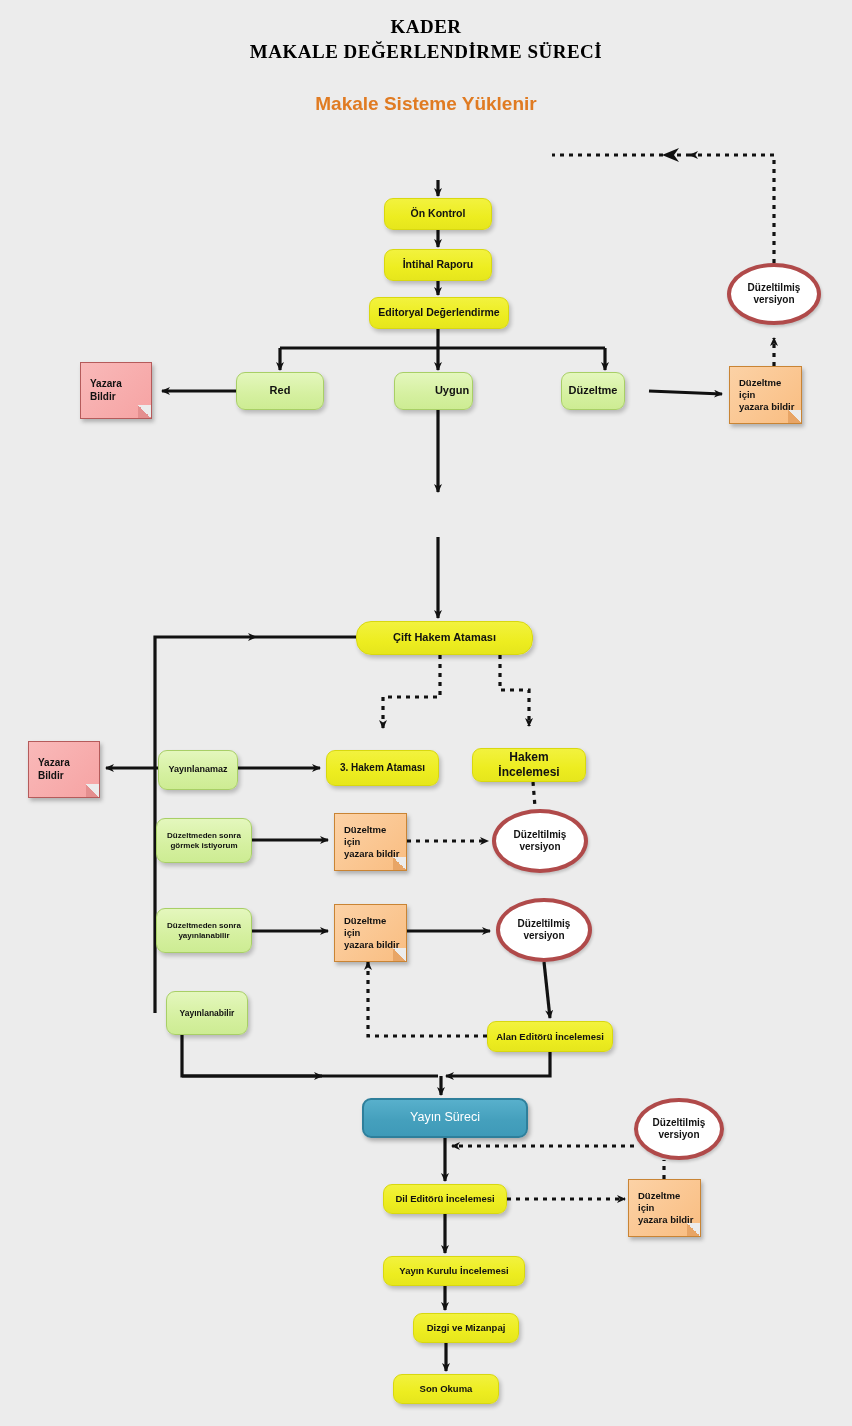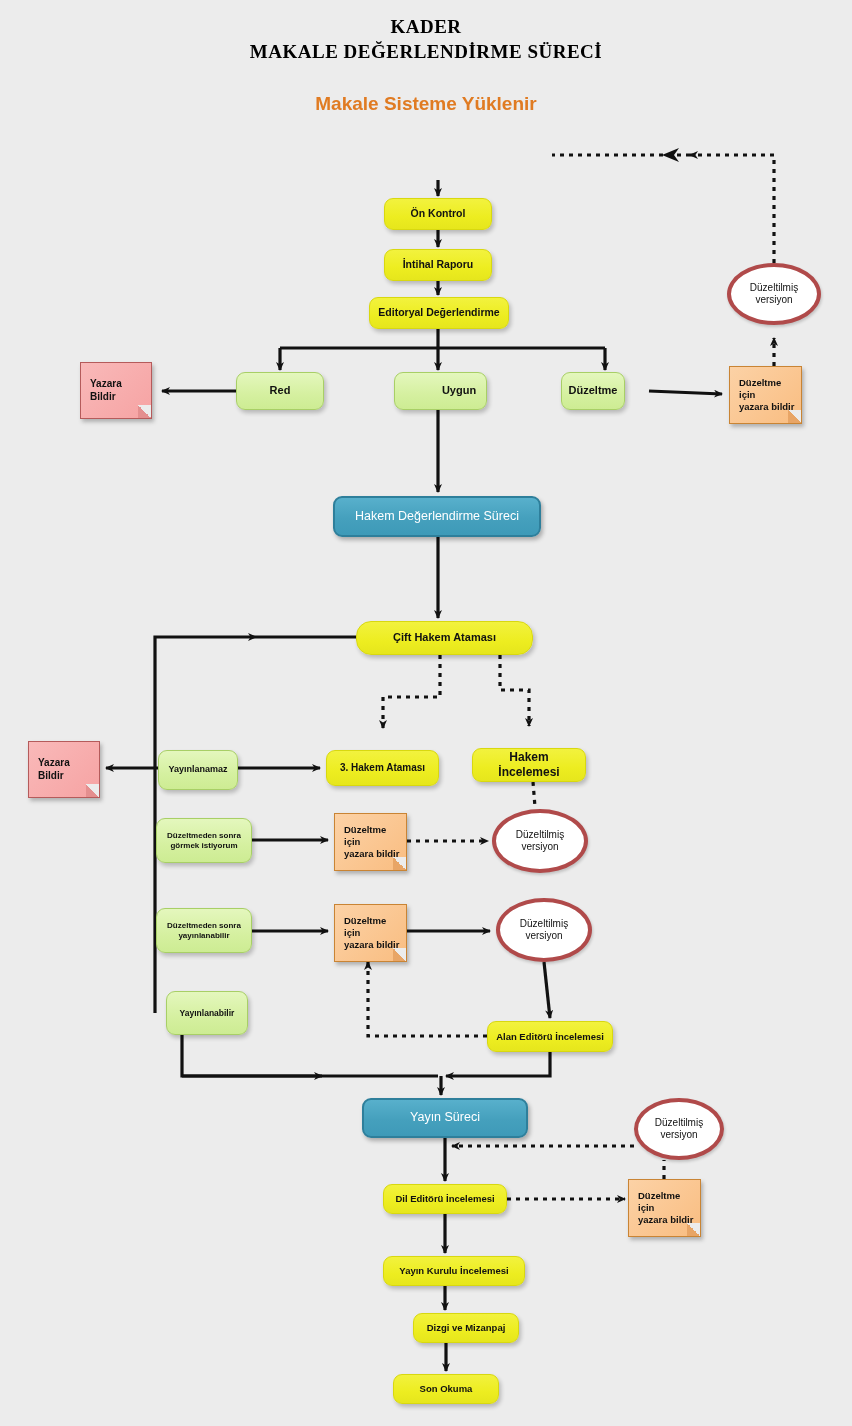--- a/index.html
+++ b/index.html
@@ -102,21 +102,21 @@
     pointer-events: none;
   }
   .fold-pink  { background: linear-gradient(to bottom left, #ececec 0 50%, #e48f8f 50% 100%); }
   .fold-orange{ background: linear-gradient(to bottom left, #ececec 0 50%, #e8a566 50% 100%); }
 
   .n-ellipse {
     background: #ffffff;
     border: 4px solid #b04a4a;
     border-radius: 50%;
     font-size: 10px;
-    font-weight: normal;
+    font-weight: bold;
     color: #111;
     box-shadow: 1px 2px 3px rgba(0,0,0,0.18);
   }
 
   
   #wires {
     position: absolute;
     left: 0; top: 0;
     width: 852px;
     height: 1426px;
@@ -232,21 +232,21 @@
   </div>
 
   <div class="node n-yellow" style="left:369px;top:297px;width:140px;height:32px;">
     <span>Editoryal Değerlendirme</span>
   </div>
 
   <div class="node n-green" style="left:236px;top:372px;width:88px;height:38px;font-size:11px;">
     <span>Red</span>
   </div>
 
-  <div class="node n-green" style="left:394px;top:372px;width:93px;height:38px;font-size:11px;padding-left:37px;">
+  <div class="node n-green" style="left:394px;top:372px;width:79px;height:38px;font-size:11px;padding-left:37px;">
     <span>Uygun</span>
   </div>
 
   <div class="node n-green" style="left:561px;top:372px;width:64px;height:38px;font-size:11px;">
     <span>Düzeltme</span>
   </div>
 
   <div class="node n-note n-note-pink" style="left:80px;top:362px;width:72px;height:57px;flex-direction:column;align-items:flex-start;justify-content:center;">
     <span>Yazara</span>
     <span>Bildir</span>
@@ -257,23 +257,20 @@
     <span>Düzeltme için</span>
     <span>yazara bildir</span>
     <i class="fold fold-orange"></i>
   </div>
 
   <div class="node n-ellipse" style="left:727px;top:263px;width:94px;height:62px;flex-direction:column;">
     <span>Düzeltilmiş</span>
     <span>versiyon</span>
   </div>
 
-  <div class="node n-teal" style="left:333px;top:496px;width:208px;height:41px;">
-    <span>Hakem Değerlendirme Süreci</span>
-  </div>
 
   <div class="node n-yellow" style="left:356px;top:621px;width:177px;height:34px;font-size:11px;border-radius:15px;">
     <span>Çift Hakem Ataması</span>
   </div>
 
   <div class="node n-green" style="left:158px;top:750px;width:80px;height:40px;font-size:9px;">
     <span>Yayınlanamaz</span>
   </div>
 
   <div class="node n-yellow" style="left:326px;top:750px;width:113px;height:36px;font-size:10px;">

